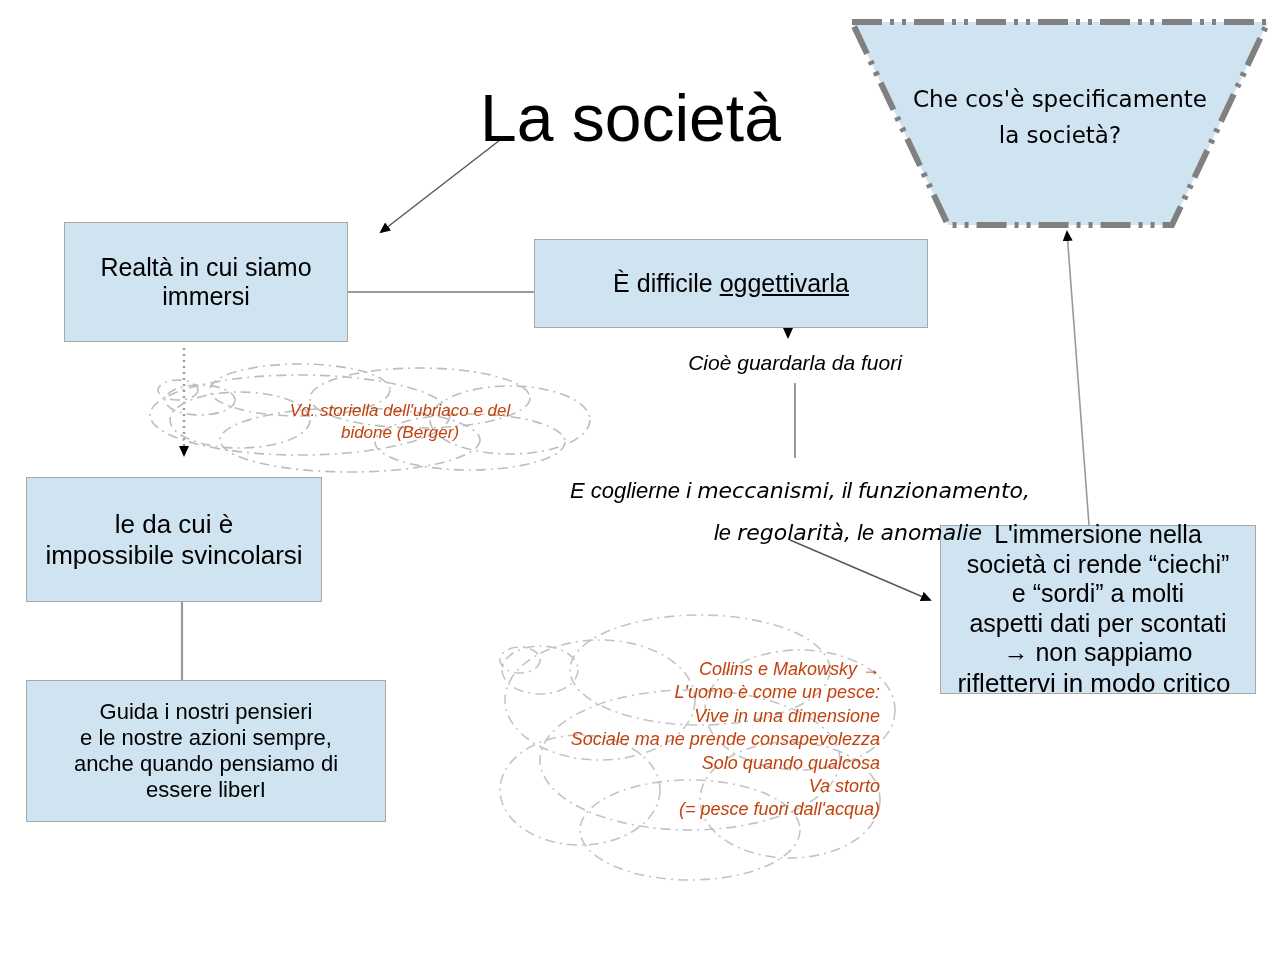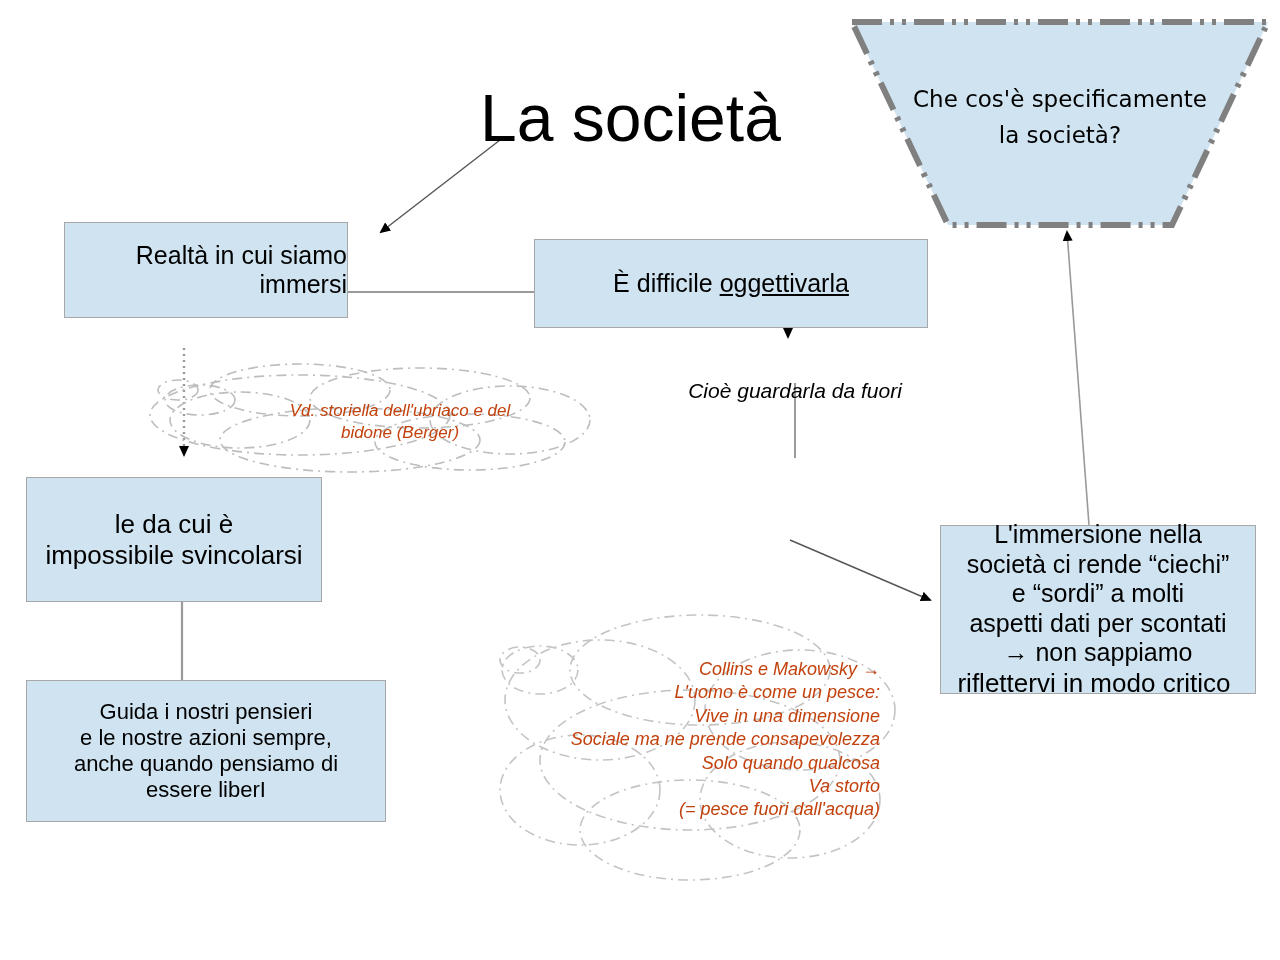--- a/index.html
+++ b/index.html
@@ -169,21 +169,21 @@
     </g>
   </svg>
 
   <div class="title" style="left:480px; top:80px;">La società</div>
 
   <div class="trap-wrap" style="left:860px; top:82px; width:400px;">
     <div class="trap-text" style="position:relative;">Che cos'è specificamente</div>
     <div class="trap-text" style="position:relative;">la società?</div>
   </div>
 
-  <div class="node box" style="left:64px; top:222px; width:284px; height:96px; font-size:25px;text-align:right;">
+  <div class="node box" style="left:64px; top:222px; width:284px; height:120px; font-size:25px;">
     <div class="inner">
       <div>Realtà in cui siamo</div>
       <div>immersi</div>
     </div>
   </div>
 
   <div class="node box" style="left:534px; top:239px; width:394px; height:89px; font-size:25px;">
     <div class="inner">
       <span>È difficile </span><span class="bold ul">oggettivarla</span>
     </div>
@@ -209,22 +209,26 @@
     <div class="inner">
       <div>L'immersione nella</div>
       <div>società ci rende “ciechi”</div>
       <div>e “sordi” a molti</div>
       <div>aspetti dati per scontati</div>
       <div><span>→ </span><span class="bold">non</span><span> sappiamo</span></div>
       <div class="bold" style="margin-left:-8px; font-size:26px;">riflettervi in modo critico</div>
     </div>
   </div>
 
-  <div class="free-text serif-it bold" style="left:645px; top:351px; width:300px; font-size:21px;margin-top:28px;">Cioè guardarla da fuori</div>
-
+  <div class="free-text serif-it bold" style="left:645px; top:351px; width:300px; font-size:21px;">Cioè guardarla da fuori</div>
+
+  <div class="free-text" style="left:500px; top:470px; width:600px; font-size:22px; line-height:1.9;">
+    <div><span class="serif-it bold">E coglierne i </span><span class="dejavu-it">meccanismi,</span><span class="serif-it bold"> il </span><span class="dejavu-it">funzionamento,</span></div>
+    <div style="margin-left:96px;"><span class="serif-it bold">le </span><span class="dejavu-it">regolarità,</span><span class="serif-it bold"> le </span><span class="dejavu-it">anomalie</span></div>
+  </div>
 
   <div class="cloud-text" style="left:210px; top:400px; width:380px; font-size:17px;">
     <div>Vd. storiella dell'ubriaco e del</div>
     <div><span>bidone (</span><span class="bold">Berger</span><span>)</span></div>
   </div>
 
   <div class="cloud-text" style="left:500px; top:658px; width:380px; font-size:18px;text-align:right;">
     <div><span class="bold">Collins</span><span> e </span><span class="bold">Makowsky</span><span> →</span></div>
     <div>L'uomo è come un pesce:</div>
     <div>Vive in una dimensione</div>

